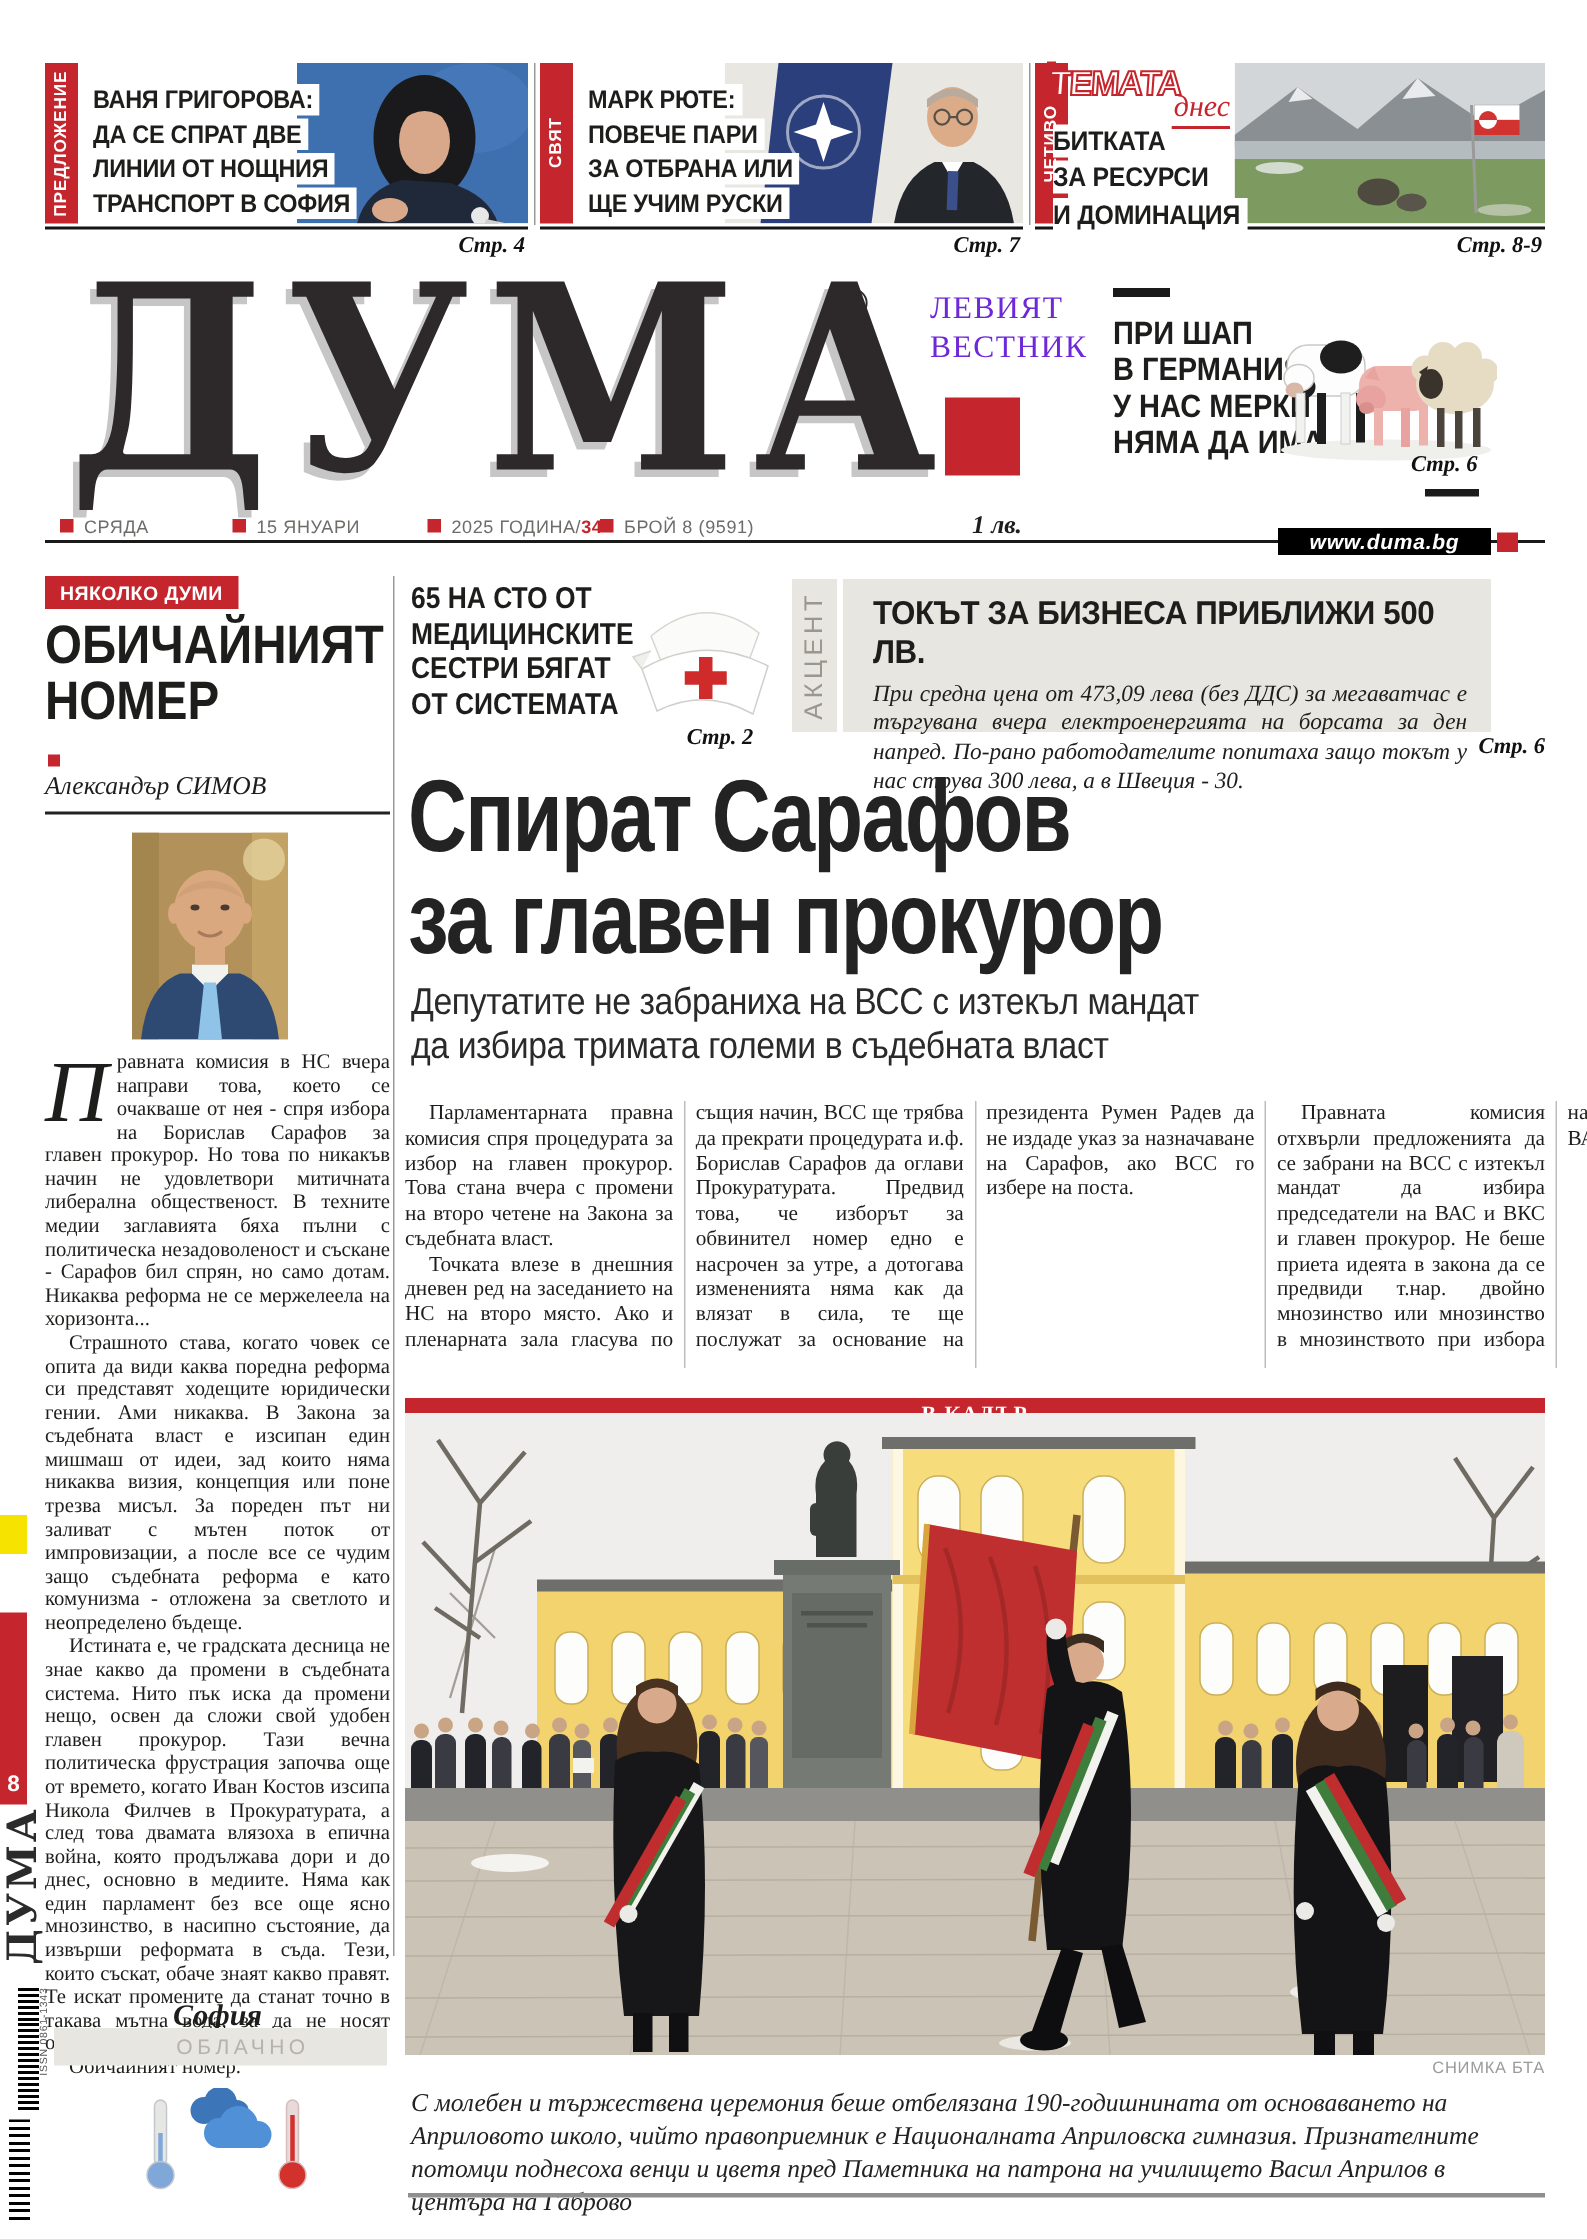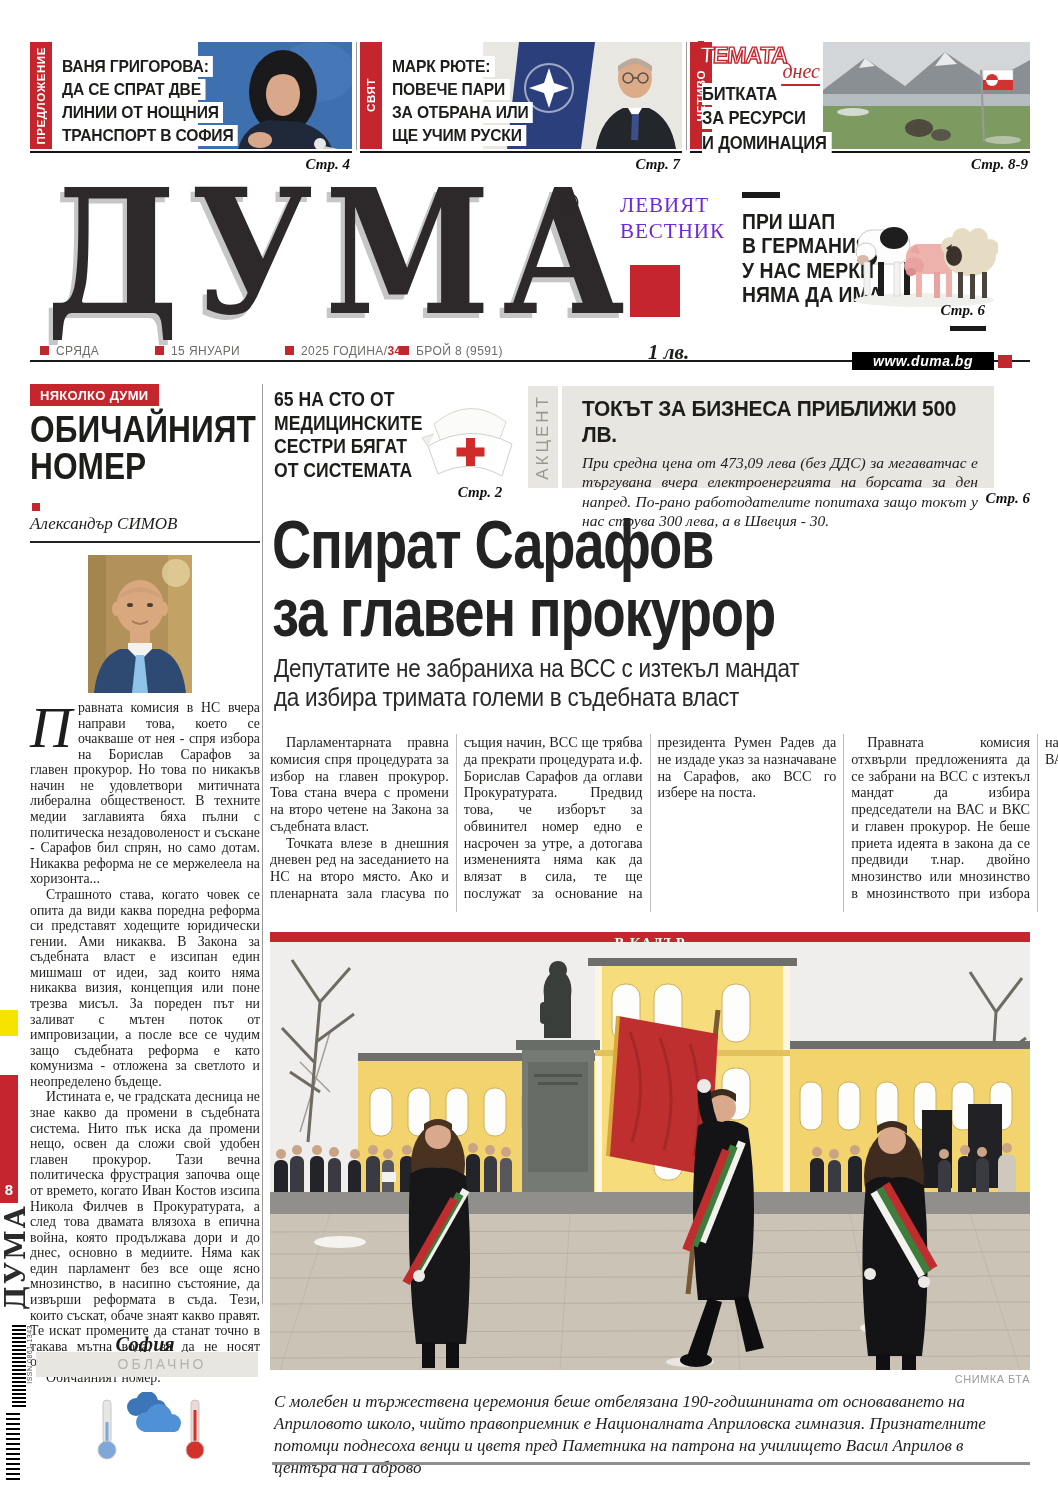--- a/index.html
+++ b/index.html
@@ -43,21 +43,21 @@
   .mh-title{left:742px;top:210px;font-family:"Liberation Sans",sans-serif;font-weight:bold;font-size:21.5px;
             line-height:1.13;transform:scaleX(.9);transform-origin:left top;}
   .mh-animals{left:850px;top:200px;}
   .mh-page{left:905px;top:302px;width:80px;text-align:right;}
   .mh-dash2{left:950px;top:326px;width:36px;height:5px;background:#1a1a1a;}
 
   
   .dl{position:absolute;top:344px;font-family:"Liberation Sans",sans-serif;font-size:12px;color:#6e6b68;letter-spacing:.4px;}
   .dl .sq{display:inline-block;width:9px;height:9px;background:var(--red);margin-right:7px;}
   .dl .red{color:var(--red);font-weight:bold;}
-  .price{left:648px;top:340px;font-family:"Liberation Serif",serif;font-weight:bold;font-style:italic;font-size:21px;}
+  .price{left:648px;top:340px;font-family:"Liberation Serif",serif;font-weight:bold;font-style:italic;font-size:17px;}
   .rule-main{left:30px;top:360px;width:1000px;height:2px;background:#1a1a1a;}
   .webbox{left:852px;top:352px;width:142px;height:18px;background:#000;color:#fff;text-align:center;
           font-family:"Liberation Sans",sans-serif;font-weight:bold;font-style:italic;font-size:14px;line-height:18px;letter-spacing:.5px;}
   .websq{left:998px;top:355px;width:14px;height:13px;background:var(--red);}
 
   
   .col-divider{left:262px;top:384px;width:1px;height:920px;background:#9a9a98;}
   .kicker{left:30px;top:384px;background:var(--red);color:#fff;font-family:"Liberation Sans",sans-serif;
           font-weight:bold;font-size:13px;padding:4px 10px 3px;letter-spacing:.3px;}
   .op-title{left:30px;top:412px;font-family:"Liberation Sans",sans-serif;font-weight:bold;font-size:36px;

